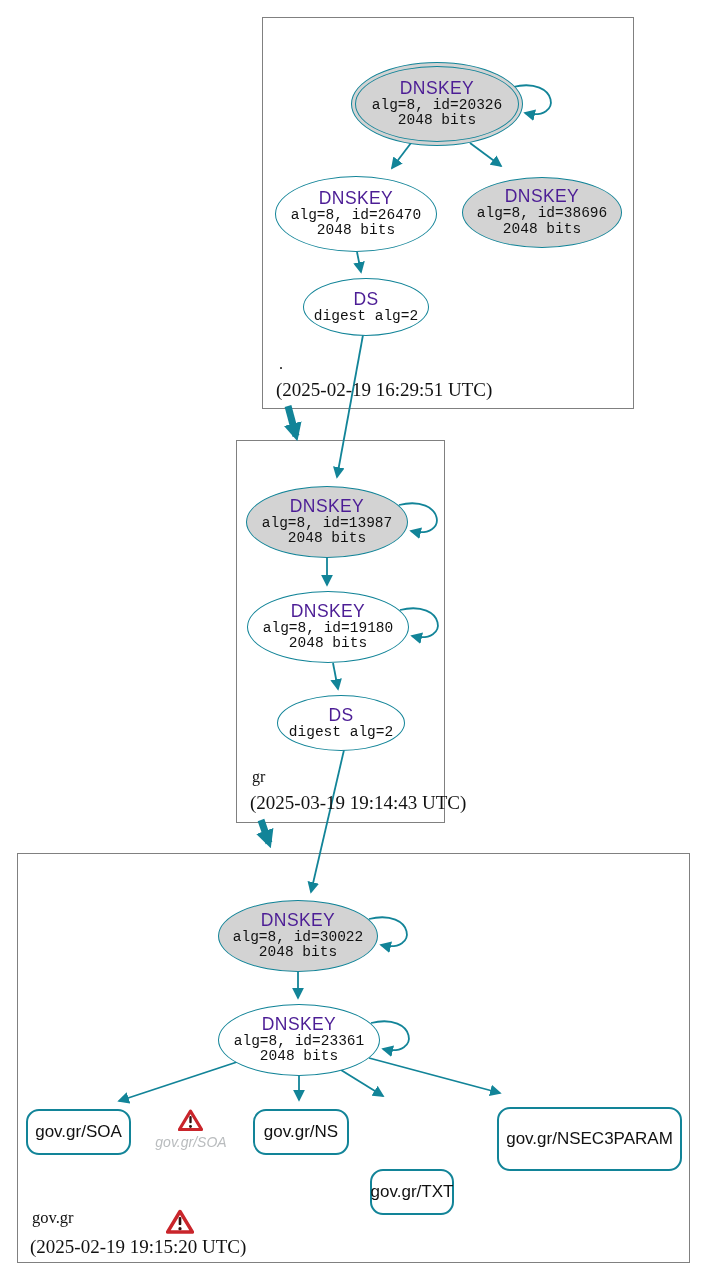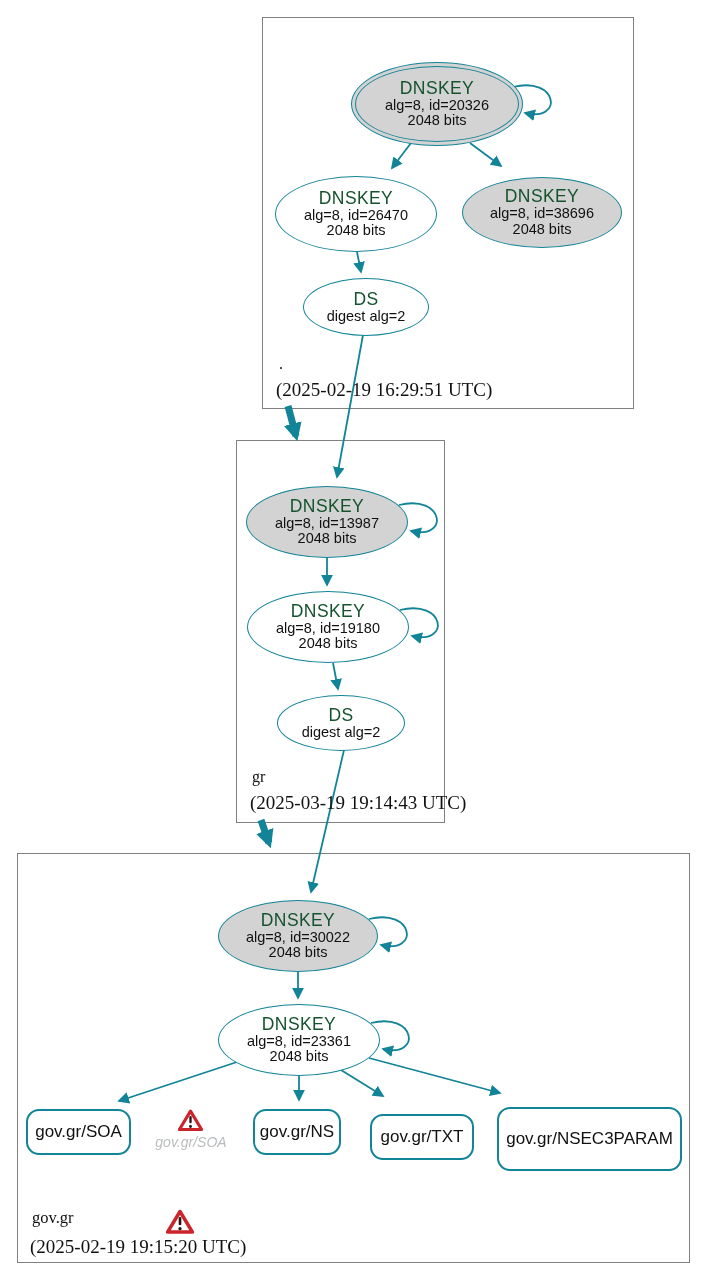--- a/index.html
+++ b/index.html
@@ -23,22 +23,22 @@
     position:absolute;display:flex;flex-direction:column;align-items:center;
     justify-content:center;border:1.8px solid var(--teal);border-radius:50%;
     background:#fff;box-sizing:border-box;z-index:2;text-align:center;
     line-height:1.08;
   }
   .node.gray{background:var(--nodegray);}
   .node.double::before{
     content:"";position:absolute;inset:3px;border:1.8px solid var(--teal);
     border-radius:50%;pointer-events:none;
   }
-  .nt{font-size:17.5px;color:#14532d;letter-spacing:0.4px;}
-  .nd{font-family:Liberation Sans, sans-serif;font-size:14.5px;color:#111;}
+  .nt{font-size:17.5px;color:#4c1d95;letter-spacing:0.4px;}
+  .nd{font-family:Liberation Mono, monospace;font-size:14.5px;color:#111;}
   .record{
     position:absolute;display:flex;align-items:center;justify-content:center;
     border:2px solid var(--teal);border-radius:13px;background:#fff;
     font-size:17px;color:#111;box-sizing:border-box;z-index:2;white-space:nowrap;
   }
   .zone-name{
     position:absolute;font-family:"Liberation Serif",serif;font-size:16px;
     color:#111;z-index:3;
   }
   .zone-ts{
@@ -139,22 +139,22 @@
     <div class="nd">alg=8, id=30022</div>
     <div class="nd">2048 bits</div>
   </div>
   <div class="node" style="left:218px;top:1004px;width:162px;height:72px">
     <div class="nt">DNSKEY</div>
     <div class="nd">alg=8, id=23361</div>
     <div class="nd">2048 bits</div>
   </div>
 
   <div class="record" style="left:26px;top:1109px;width:105px;height:46px">gov.gr/SOA</div>
-  <div class="record" style="left:253px;top:1109px;width:88px;height:46px">gov.gr/NS</div>
-  <div class="record" style="left:370px;top:1114px;width:104px;height:46px">gov.gr/TXT</div>
+  <div class="record" style="left:253px;top:1109px;width:96px;height:46px">gov.gr/NS</div>
+  <div class="record" style="left:370px;top:1169px;width:84px;height:46px">gov.gr/TXT</div>
   <div class="record" style="left:497px;top:1107px;width:185px;height:64px">gov.gr/NSEC3PARAM</div>
 
   <div class="warn" style="left:178px;top:1109px;width:25px;height:23px">
     <svg width="25" height="23" viewBox="0 0 36 32">
       <path d="M18 2.5 L34 29 L2 29 Z" fill="#ffffff" stroke="#c9252b" stroke-width="4.5" stroke-linejoin="round"></path>
       <rect x="16.3" y="9.5" width="3.4" height="10.5" rx="1.5" fill="#30100e"></rect>
       <circle cx="18" cy="24.6" r="2.1" fill="#30100e"></circle>
     </svg>
   </div>
   <div class="ghost-label" style="left:145px;top:1134px;width:92px">gov.gr/SOA</div>

